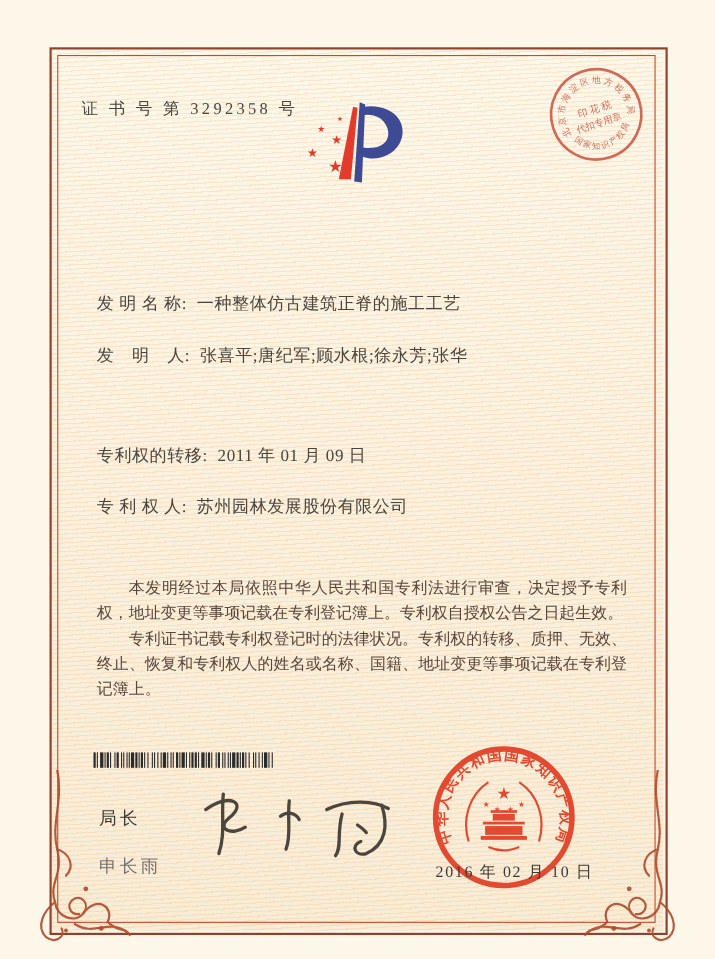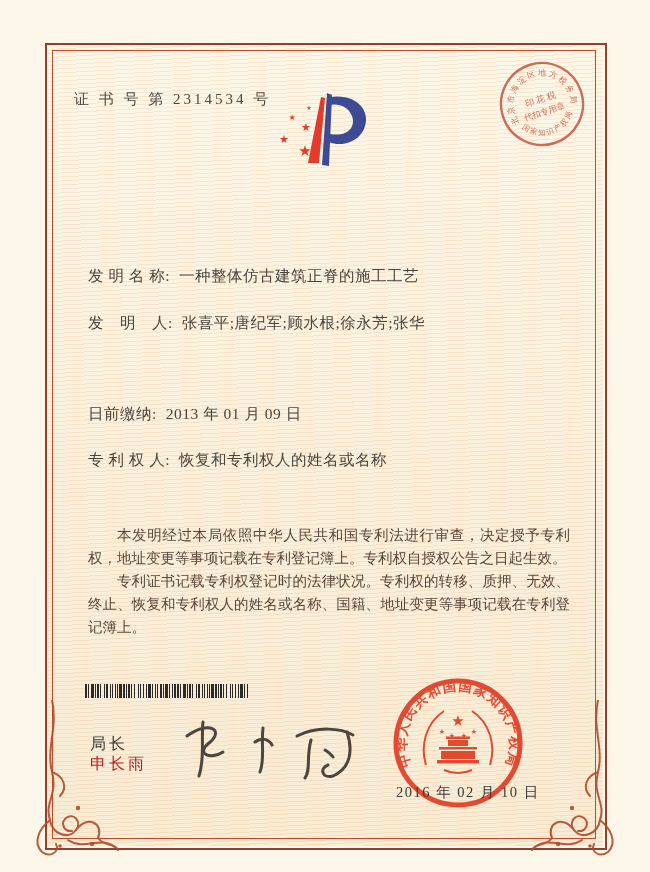--- a/index.html
+++ b/index.html
@@ -16,21 +16,21 @@
   .title{position:absolute;left:0;right:0;top:186px;text-align:center;font-size:34px;font-weight:600;
          letter-spacing:17px;text-indent:17px;color:#35312c;}
   .field{position:absolute;left:88px;right:66px;font-size:15.5px;color:#4a443c;letter-spacing:.5px;white-space:nowrap;}
   .field .lbl{margin-right:9px;}
   .f0{top:266px}.f1{top:313px}.f2{top:359px}.f3{top:404px}.f4{top:450px}.f5{top:496px}
   .body{position:absolute;left:88px;top:524px;width:482px;font-size:14.5px;line-height:23px;
         color:#59453a;text-align:justify;}
   .body p{margin:0;text-indent:2em;}
   .barcode{position:absolute;left:85px;top:684px;width:168px;height:14px;display:flex;align-items:stretch;}
   .signer-title{position:absolute;left:90px;top:734px;font-size:16px;letter-spacing:3px;color:#3c3833;}
-  .signer-name{position:absolute;left:90px;top:754px;font-size:16px;letter-spacing:3px;color:#b91c1c;}
+  .signer-name{position:absolute;left:90px;top:778px;font-size:16px;letter-spacing:3px;color:#737373;}
   .signature{position:absolute;left:175px;top:710px;width:215px;height:78px;}
   .seal{position:absolute;left:376px;top:661px;width:164px;height:164px;opacity:.95;}
   .seal-date{position:absolute;left:396px;top:783px;font-size:14.5px;letter-spacing:1.5px;color:#3d3933;}
   .footer{position:absolute;left:46px;width:557px;top:818px;text-align:center;font-size:13.5px;
           letter-spacing:1px;color:#45403a;}
   .flourish{position:absolute;top:700px;width:108px;height:160px;}
   .fl-left{left:12px;} .fl-right{left:530px;transform:scaleX(-1);}
 </style>
 </head>
 <body>
@@ -64,21 +64,21 @@
       <path d="M38,120 C28,128 20,142 30,152 C38,158 48,152 44,144"></path>
       <path d="M40,72 C52,76 56,88 48,96"></path>
     </g>
     <g fill="#b04a2c" opacity="0.9">
       <circle cx="66" cy="108" r="2.2"></circle>
         <circle cx="80" cy="144" r="2.2"></circle>
         <circle cx="48" cy="146" r="1.8"></circle>
     </g>
   </svg>
 
-  <div class="cert-no">证 书 号 第 2314534 号</div>
+  <div class="cert-no">证 书 号 第 3292358 号</div>
 
   <svg class="logo" viewBox="0 0 112 92">
     <path d="M53,13 L57,14 L51,79 L40,79 Z" fill="#e23b2c"></path>
     <path d="M59,9 L64,11 L61,82 L54,81 Z" fill="#3e4b94"></path>
     <path d="M62,13 C90,9 105,29 95,47 C88,59 72,63 61,58 L62,50 C80,53 88,43 84,32 C80,22 70,19 61,21 Z" fill="#3e4b94"></path>
     <g fill="#e23b2c" font-family="'DejaVu Sans',sans-serif" text-anchor="middle">
       <text x="37" y="72" font-size="15">★</text>
       <text x="16" y="59" font-size="11">★</text>
       <text x="38" y="47" font-size="11">★</text>
       <text x="24" y="36" font-size="8">★</text>
@@ -103,24 +103,24 @@
   </svg>
 
 
   <div class="field f0">
     <span class="lbl">发 明 名 称:</span><span>一种整体仿古建筑正脊的施工工艺</span>
   </div>
   <div class="field f1">
     <span class="lbl">发　明　人:</span><span>张喜平;唐纪军;顾水根;徐永芳;张华</span>
   </div>
   <div class="field f3">
-    <span class="lbl">日前缴纳:</span><span>2013 年 01 月 09 日</span>
+    <span class="lbl">专利权的转移:</span><span>2011 年 01 月 09 日</span>
   </div>
   <div class="field f4">
-    <span class="lbl">专 利 权 人:</span><span>恢复和专利权人的姓名或名称</span>
+    <span class="lbl">专 利 权 人:</span><span>苏州园林发展股份有限公司</span>
   </div>
 
   <div class="body">
     <p>本发明经过本局依照中华人民共和国专利法进行审查，决定授予专利权，地址变更等事项记载在专利登记簿上。专利权自授权公告之日起生效。</p>
     <p>专利证书记载专利权登记时的法律状况。专利权的转移、质押、无效、终止、恢复和专利权人的姓名或名称、国籍、地址变更等事项记载在专利登记簿上。</p>
   </div>
 
   <div class="barcode" id="barcode">
       <div style="width: 2px; flex: 0 0 auto; background: rgb(43, 43, 43);"></div>
       <div style="width: 1px; flex: 0 0 auto; background: transparent;"></div>

